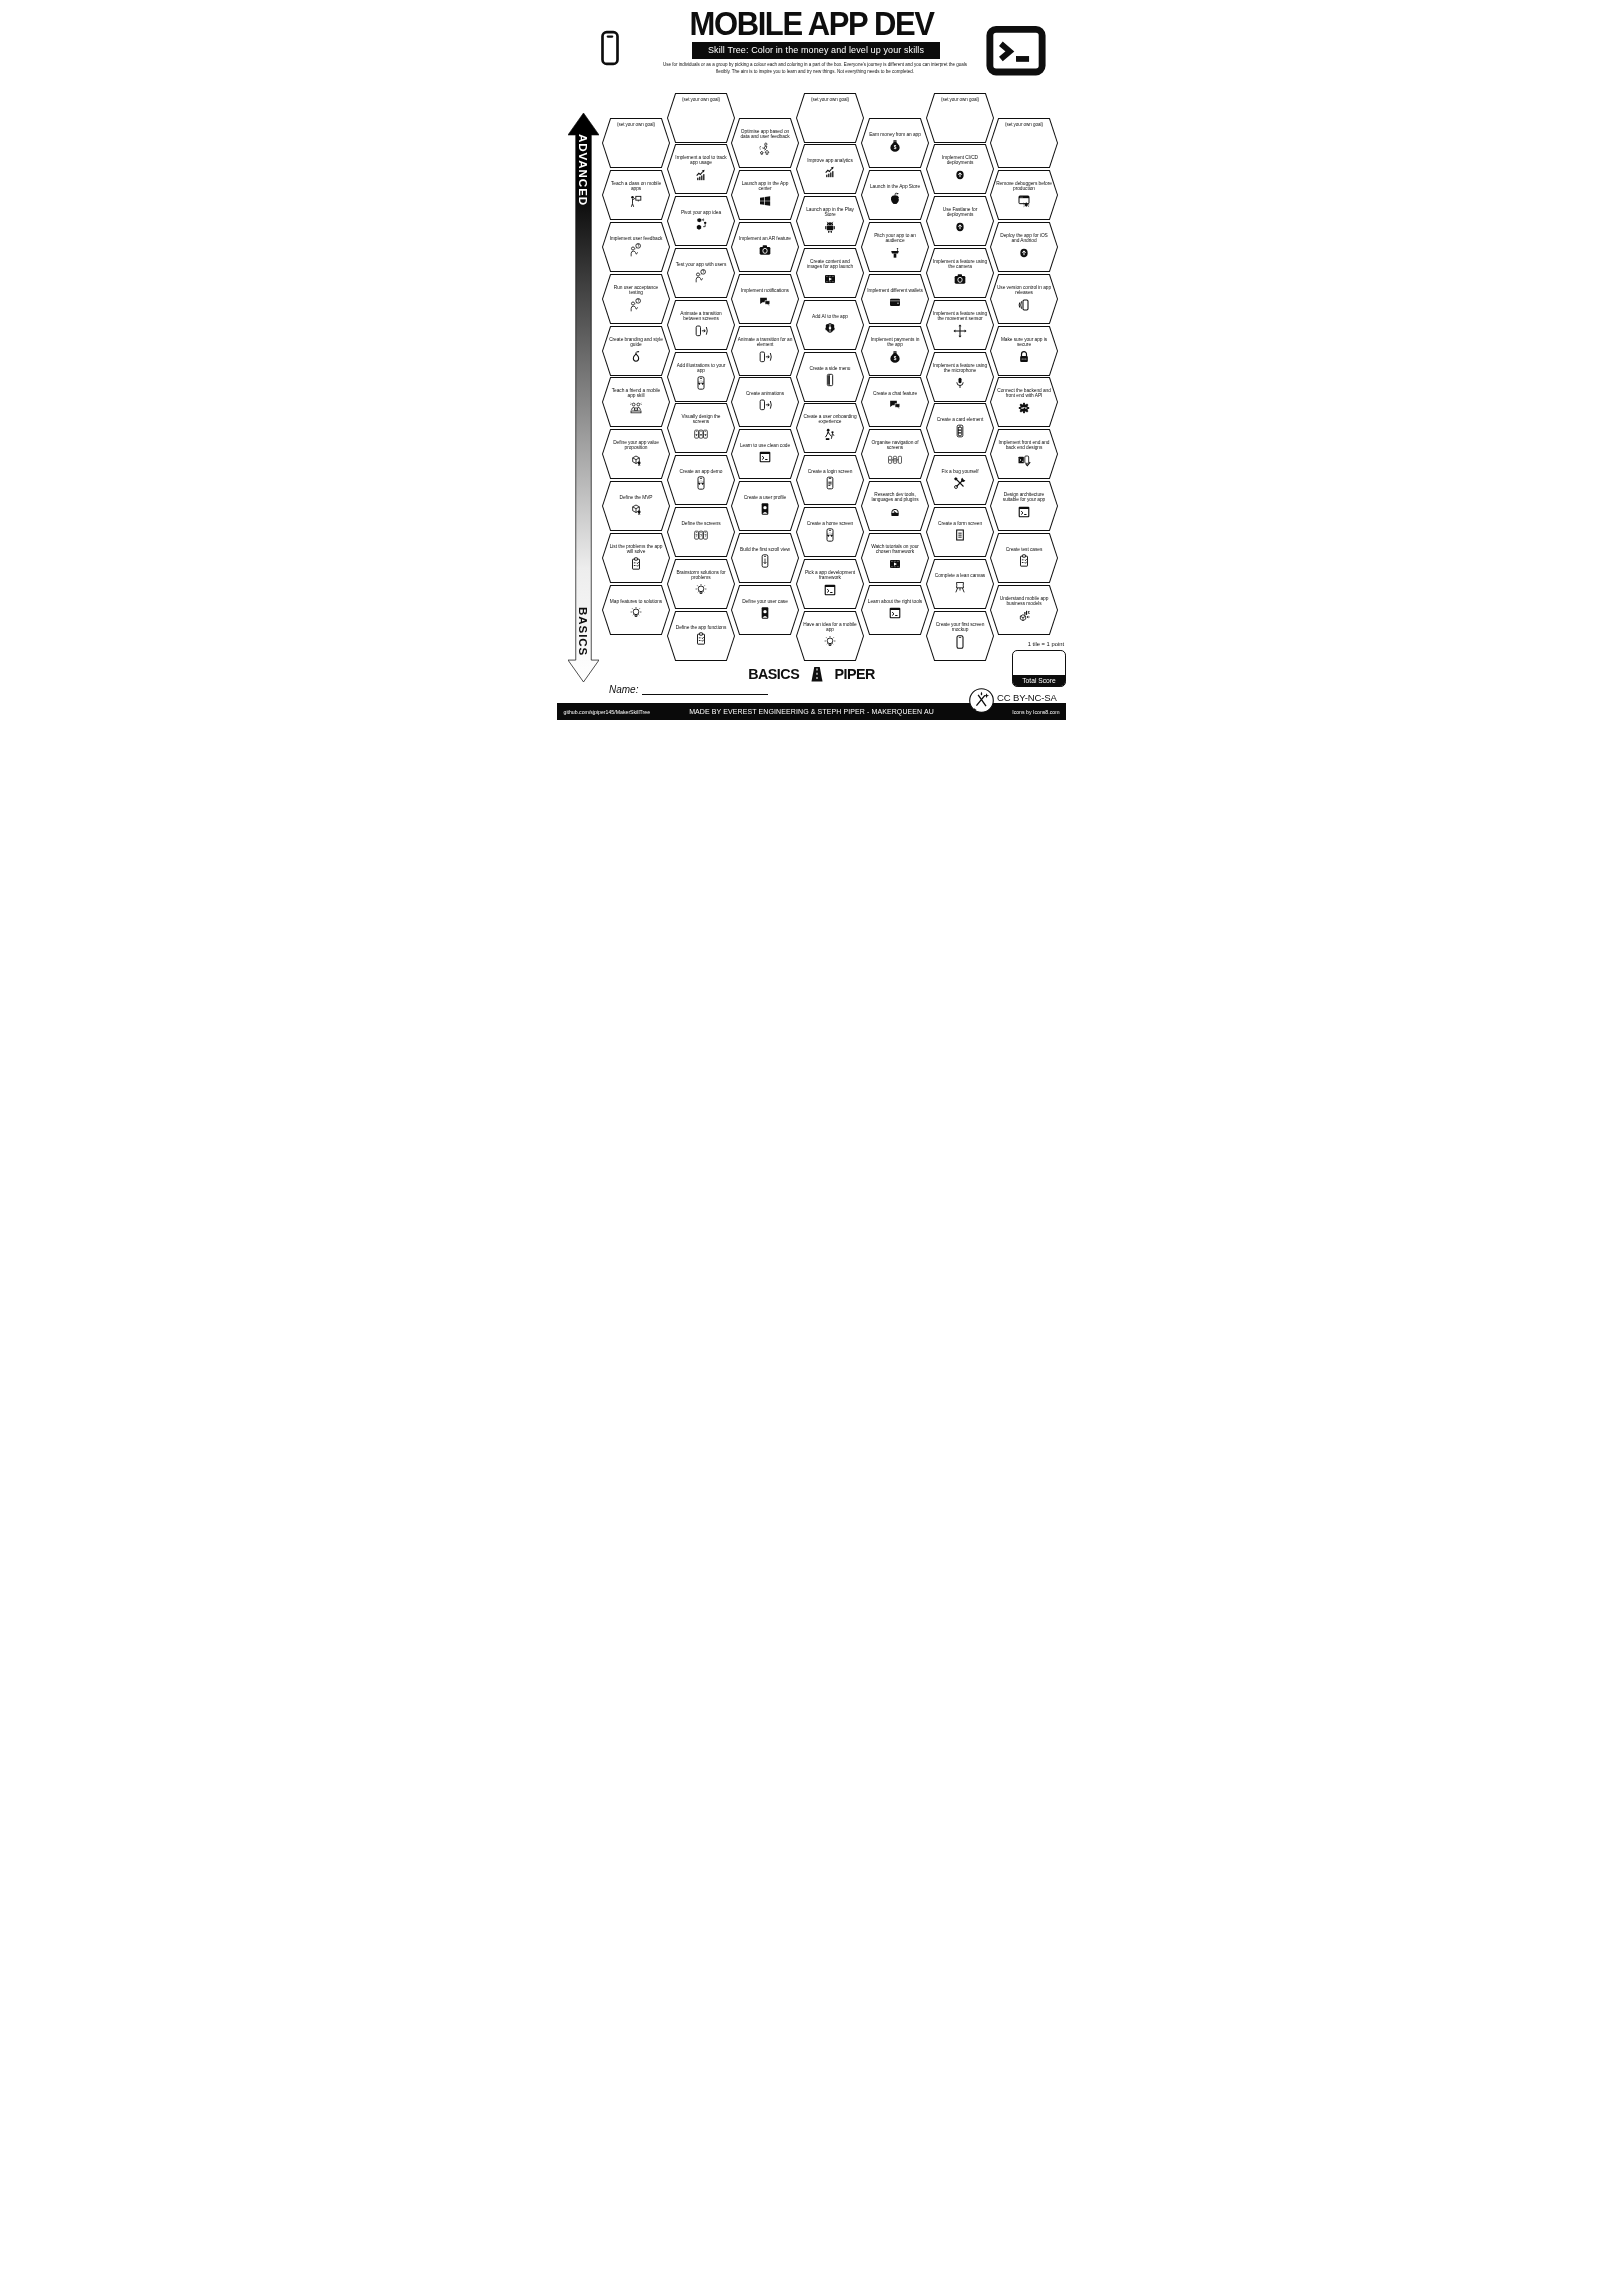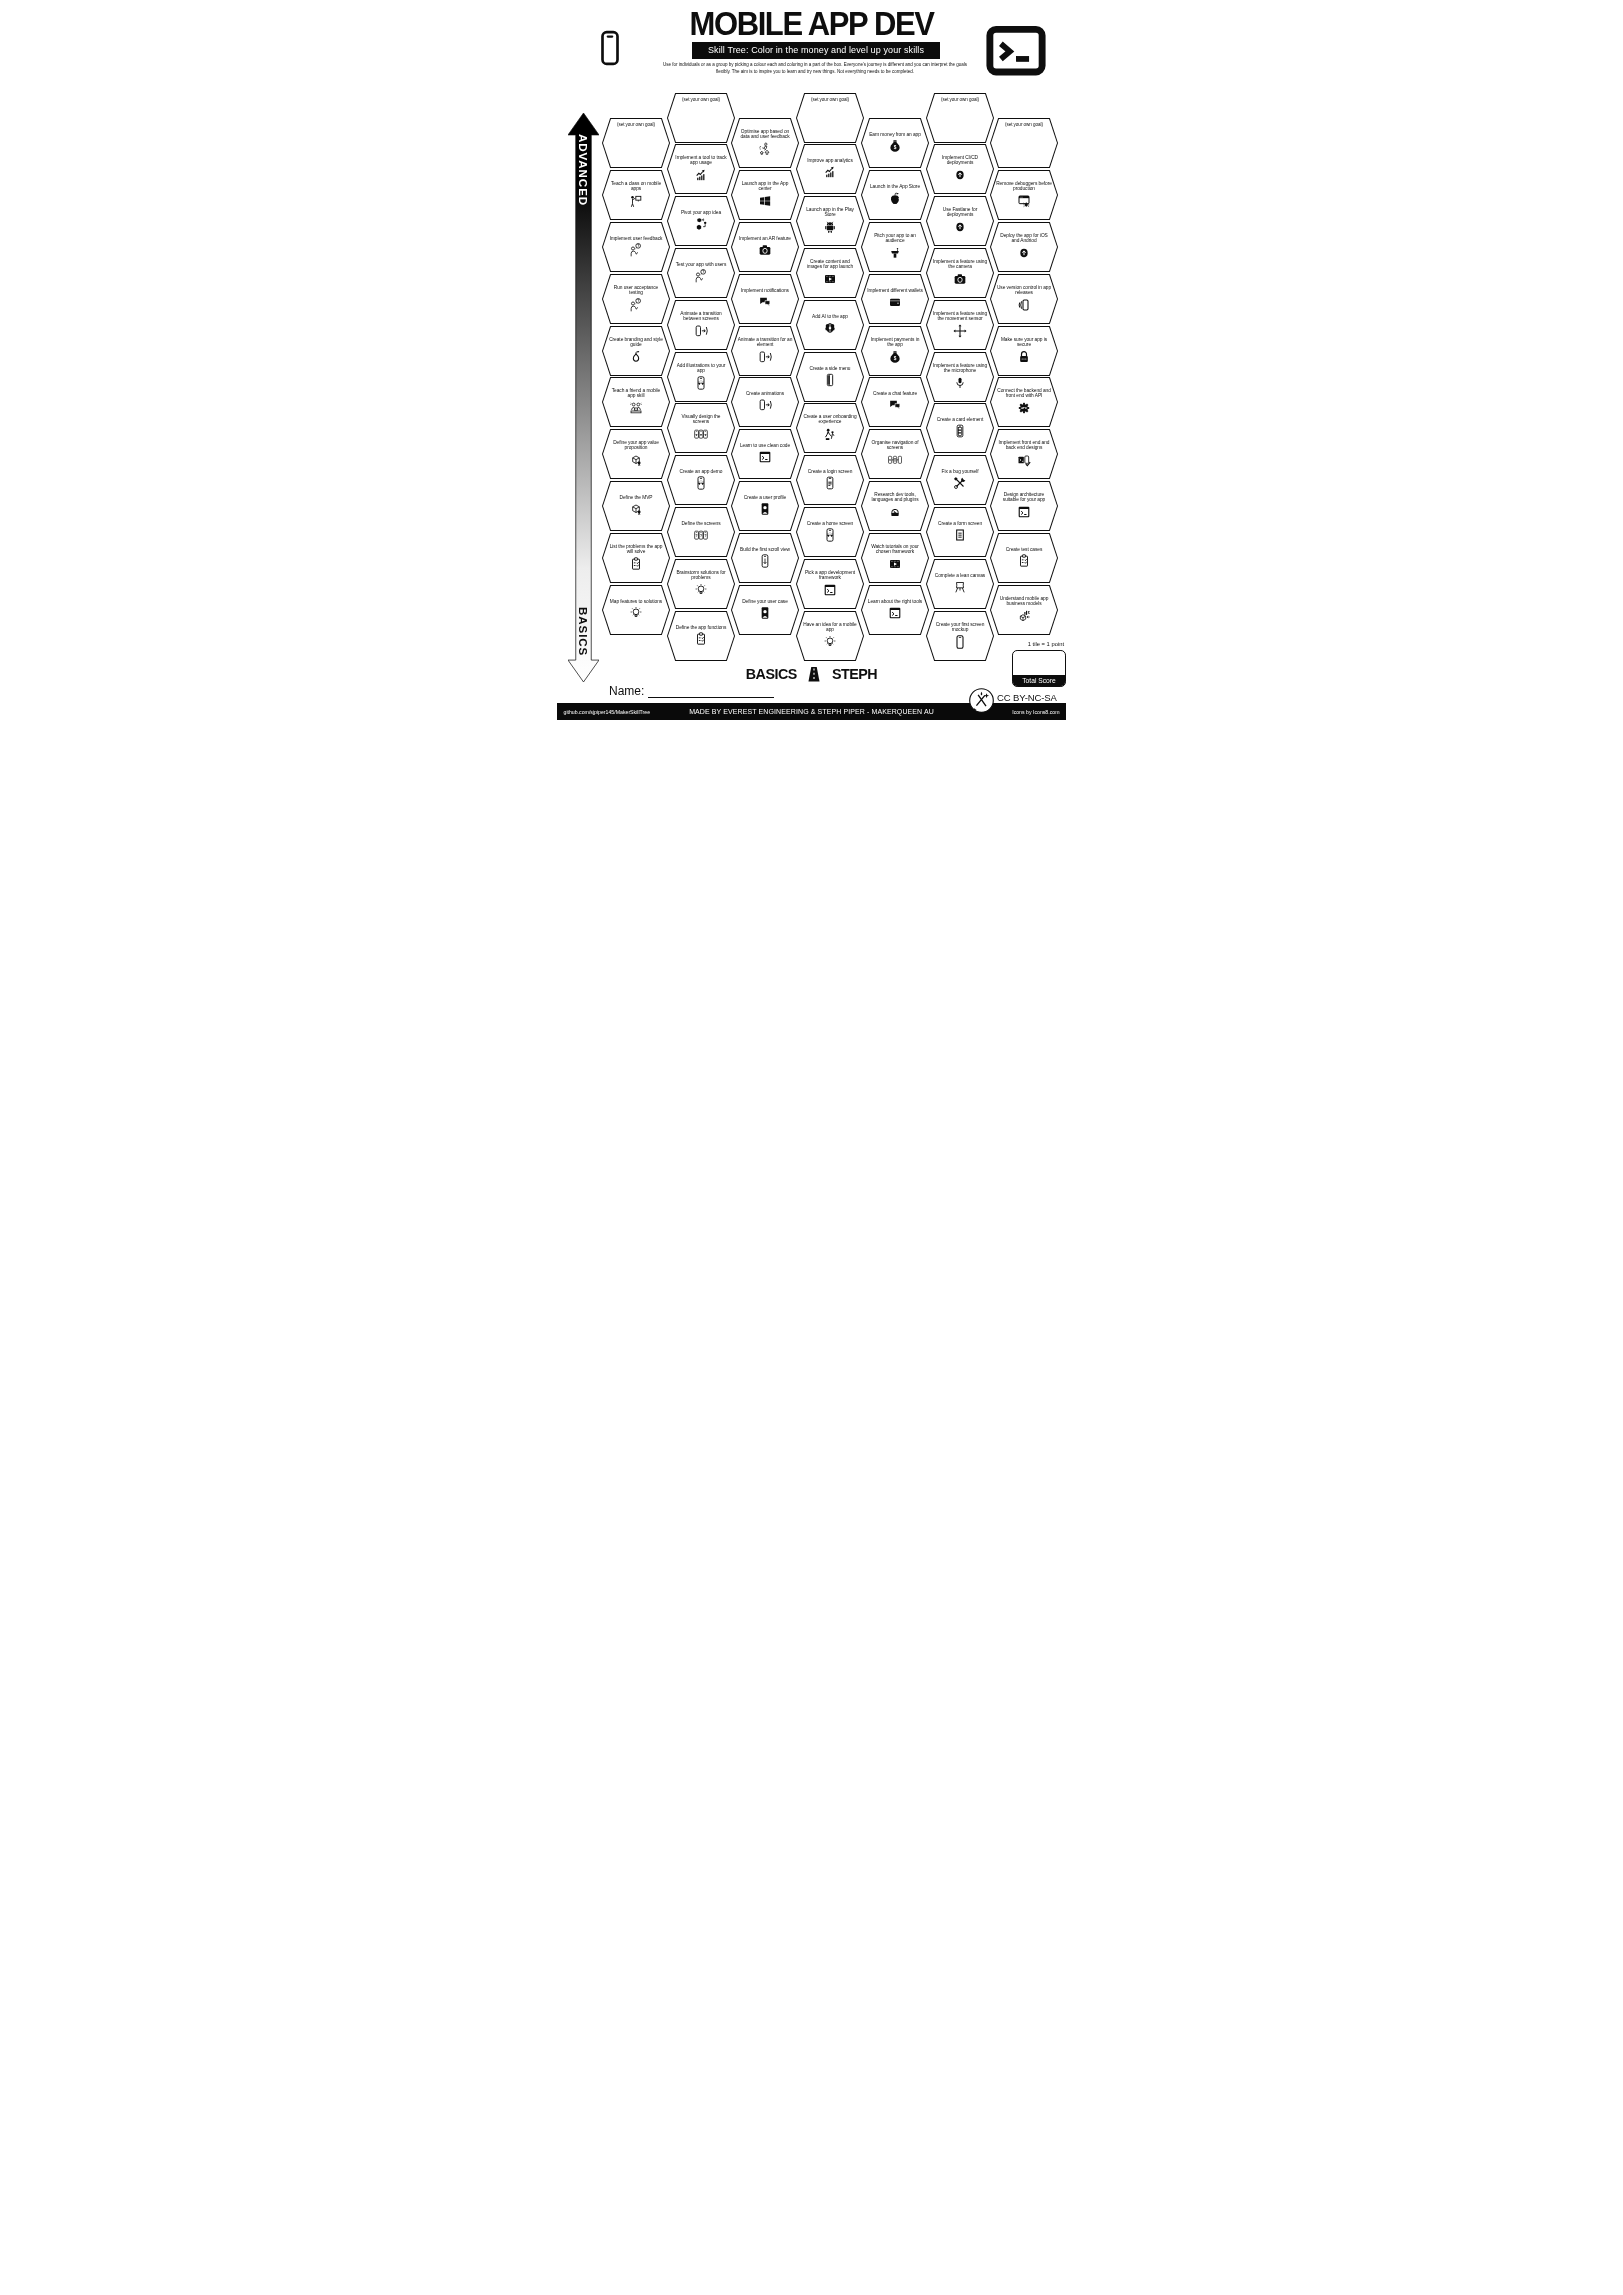--- a/index.html
+++ b/index.html
@@ -23,21 +23,21 @@
   .hex-c{position:absolute;inset:1.4px;display:flex;flex-direction:column;align-items:center;justify-content:center;gap:1.4px;text-align:center;}
   .hex-label{font-size:4.8px;line-height:1.14;max-width:56px;letter-spacing:-0.05px;}
   .hex svg.icn{width:16px;height:16px;flex:0 0 auto;}
   .hex.goal .hex-c{justify-content:flex-start;padding-top:2.8px;}
   .hex.goal .hex-label{font-size:4.6px;}
   
   .start{position:absolute;left:0;right:0;top:664px;display:flex;align-items:center;justify-content:center;gap:5.6px;}
   .start .w{font-size:14.3px;font-weight:bold;letter-spacing:-0.5px;}
   .start svg{width:24px;height:20.4px;}
   .namefield{position:absolute;left:52px;top:684px;display:flex;align-items:flex-end;gap:3.7px;}
-  .namefield .lbl{font-size:12px;}
+  .namefield .lbl{font-size:10px;font-style:italic;}
   .namefield .line{width:126px;border-bottom:0.7px solid #0e0e0e;height:6.5px;}
   .tilenote{position:absolute;left:455px;top:641px;width:52px;text-align:right;font-size:5.8px;}
   .scorebox{position:absolute;left:455px;top:650px;width:52px;height:35px;border:1px solid #0e0e0e;border-radius:5.1px;overflow:hidden;background:#fff;display:flex;flex-direction:column;justify-content:flex-end;}
   .scorebox .bar{background:#0c0c0c;color:#fff;font-size:6.7px;text-align:center;padding:1.9px 0 2.3px;}
   .license{position:absolute;left:440px;top:692px;font-size:9.5px;letter-spacing:-0.1px;}
   .maker-logo{position:absolute;left:411px;top:687px;width:27px;height:27px;z-index:3;}
   .footer{position:absolute;left:0;bottom:0;width:509px;height:17px;background:#0a0a0a;color:#fff;display:flex;align-items:center;}
   .footer .f-left{position:absolute;left:6.5px;font-size:5.2px;}
   .footer .f-center{position:absolute;left:0;right:0;text-align:center;font-size:7px;letter-spacing:0.1px;}
   .footer .f-right{position:absolute;right:6.5px;font-size:5.2px;}
@@ -1145,21 +1145,21 @@
           </svg>
         </div>
       </div>
     </div>
 
   <div class="start">
     <span class="w">BASICS</span>
     <svg viewBox="0 0 48 48">
         <use href="#road"></use>
       </svg>
-    <span class="w">STEPH</span>
+    <span class="w">PIPER</span>
   </div>
 
   <div class="namefield">
     <span class="lbl">Name:</span>
     <span class="line"></span>
   </div>
 
   <div class="tilenote">1 tile = 1 point</div>
   <div class="scorebox">
     <div class="bar">Total Score</div>

